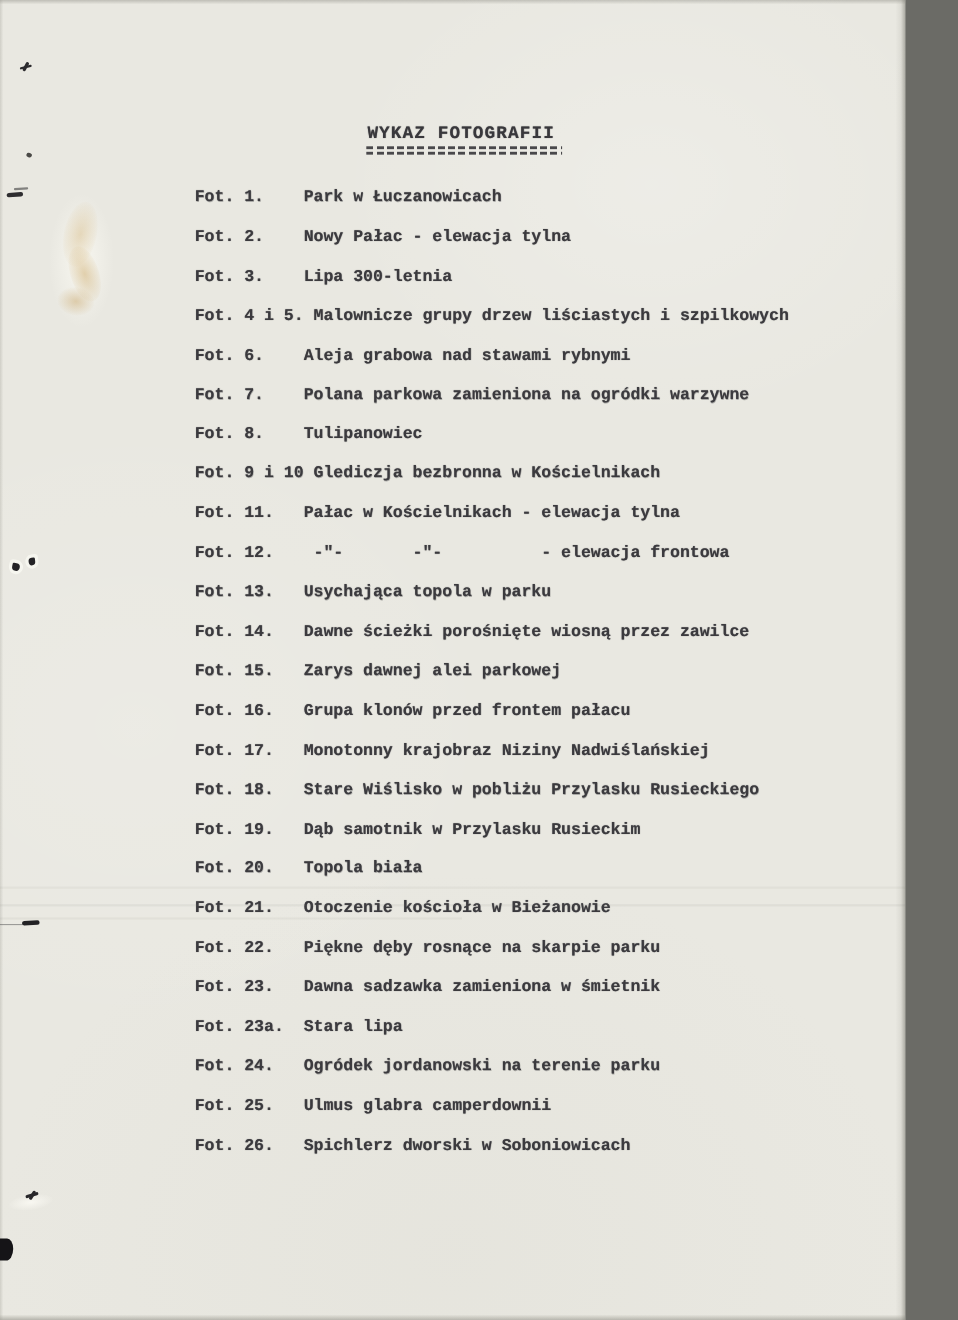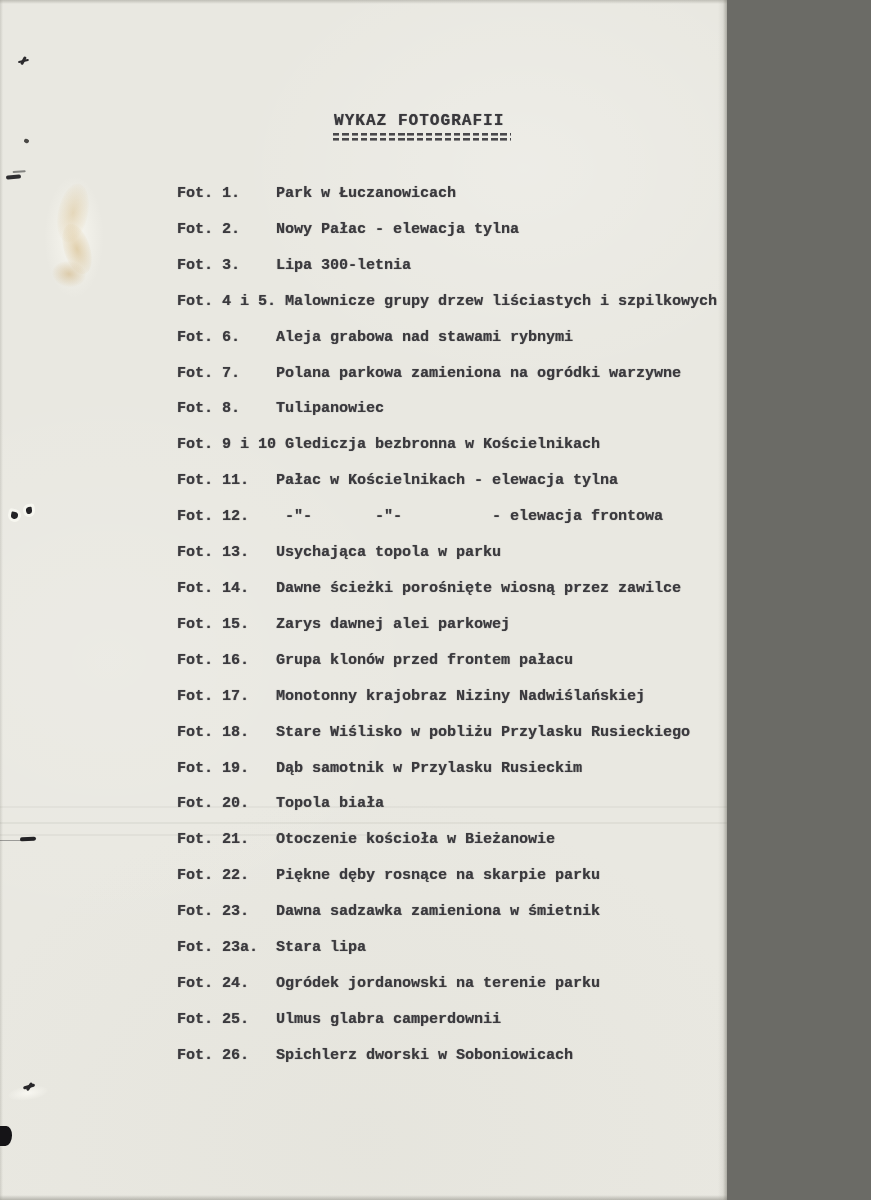--- a/index.html
+++ b/index.html
@@ -1,18 +1,18 @@
 <!DOCTYPE html>
 <html><head>
 <meta charset="utf-8">
 <style>
   html,body{margin:0;padding:0;background:#6b6b66;}
   .page{
     position:relative;
-    width:727px;height:1200px;
+    width:823px;height:1200px;
     margin:0;
     overflow:hidden;
     background-color:#e9e8e1;
     background-image:
       radial-gradient(ellipse 420px 320px at 72% 14%, rgba(255,255,255,0.20), rgba(255,255,255,0) 70%),
       radial-gradient(ellipse 500px 420px at 15% 55%, rgba(255,255,255,0.12), rgba(255,255,255,0) 70%),
       radial-gradient(ellipse 600px 500px at 50% 95%, rgba(200,199,188,0.10), rgba(200,199,188,0) 70%),
       linear-gradient(90deg, rgba(160,159,150,0.35) 0, rgba(160,159,150,0) 3px),
       linear-gradient(270deg, rgba(120,119,110,0.55) 0, rgba(160,159,150,0.18) 4px, rgba(160,159,150,0) 9px),
       linear-gradient(180deg, rgba(140,139,130,0.45) 0, rgba(140,139,130,0) 4px),
@@ -32,21 +32,21 @@
     background-image:
       repeating-linear-gradient(90deg, #3c3b3f 0, #3c3b3f 6.4px, rgba(0,0,0,0) 6.4px, rgba(0,0,0,0) 9.3px),
       repeating-linear-gradient(90deg, #3c3b3f 0, #3c3b3f 6.4px, rgba(0,0,0,0) 6.4px, rgba(0,0,0,0) 9.3px);
     background-size:100% 2.6px, 100% 2.6px;
     background-position:0 0, 0 4.8px;
     background-repeat:no-repeat;
     filter:blur(0.3px);
     opacity:0.92;
   }
   .entries{
-    position:absolute;left:177px;top:176px;
+    position:absolute;left:177px;top:162px;
     font-family:"Liberation Mono", monospace;
     font-size:15px;font-weight:bold;
     line-height:35.9px;
     color:#3b3a3e;
     text-shadow:0 0 1px rgba(57,56,60,0.55), 0.4px 0.3px 0 rgba(57,56,60,0.30);
     white-space:pre;
   }
   .entry{white-space:pre;}
   
   .artifact{position:absolute;pointer-events:none;}

